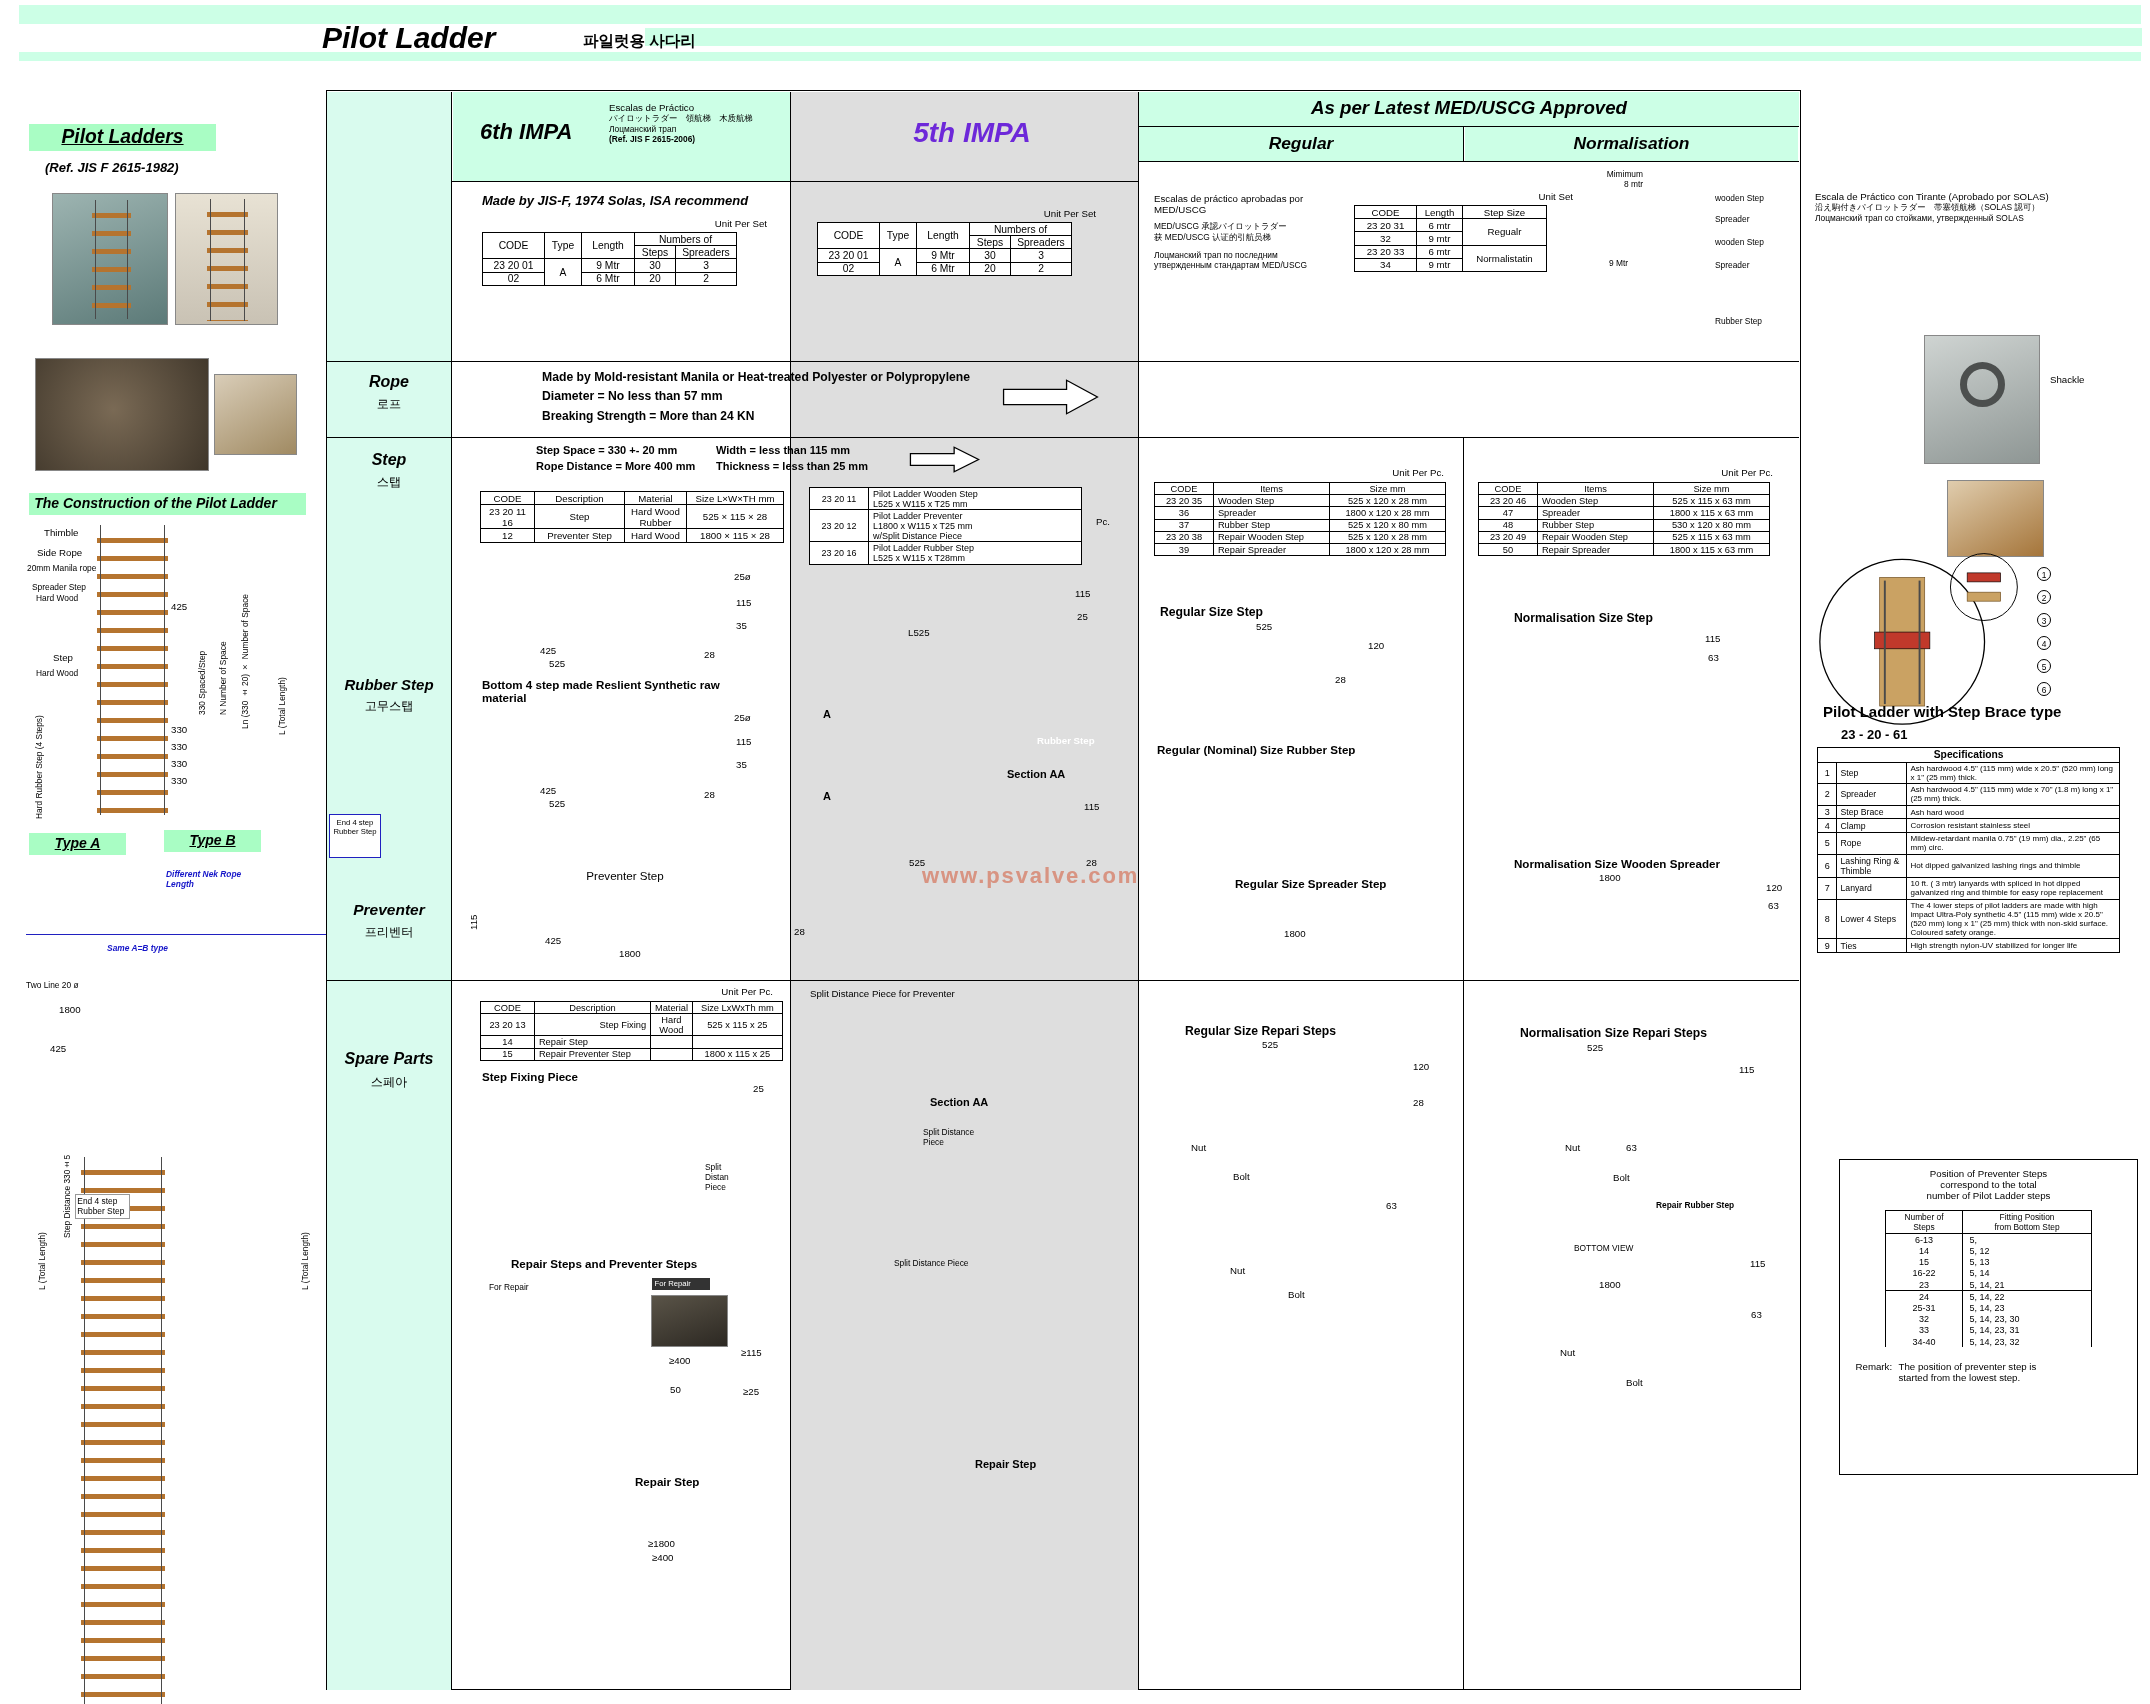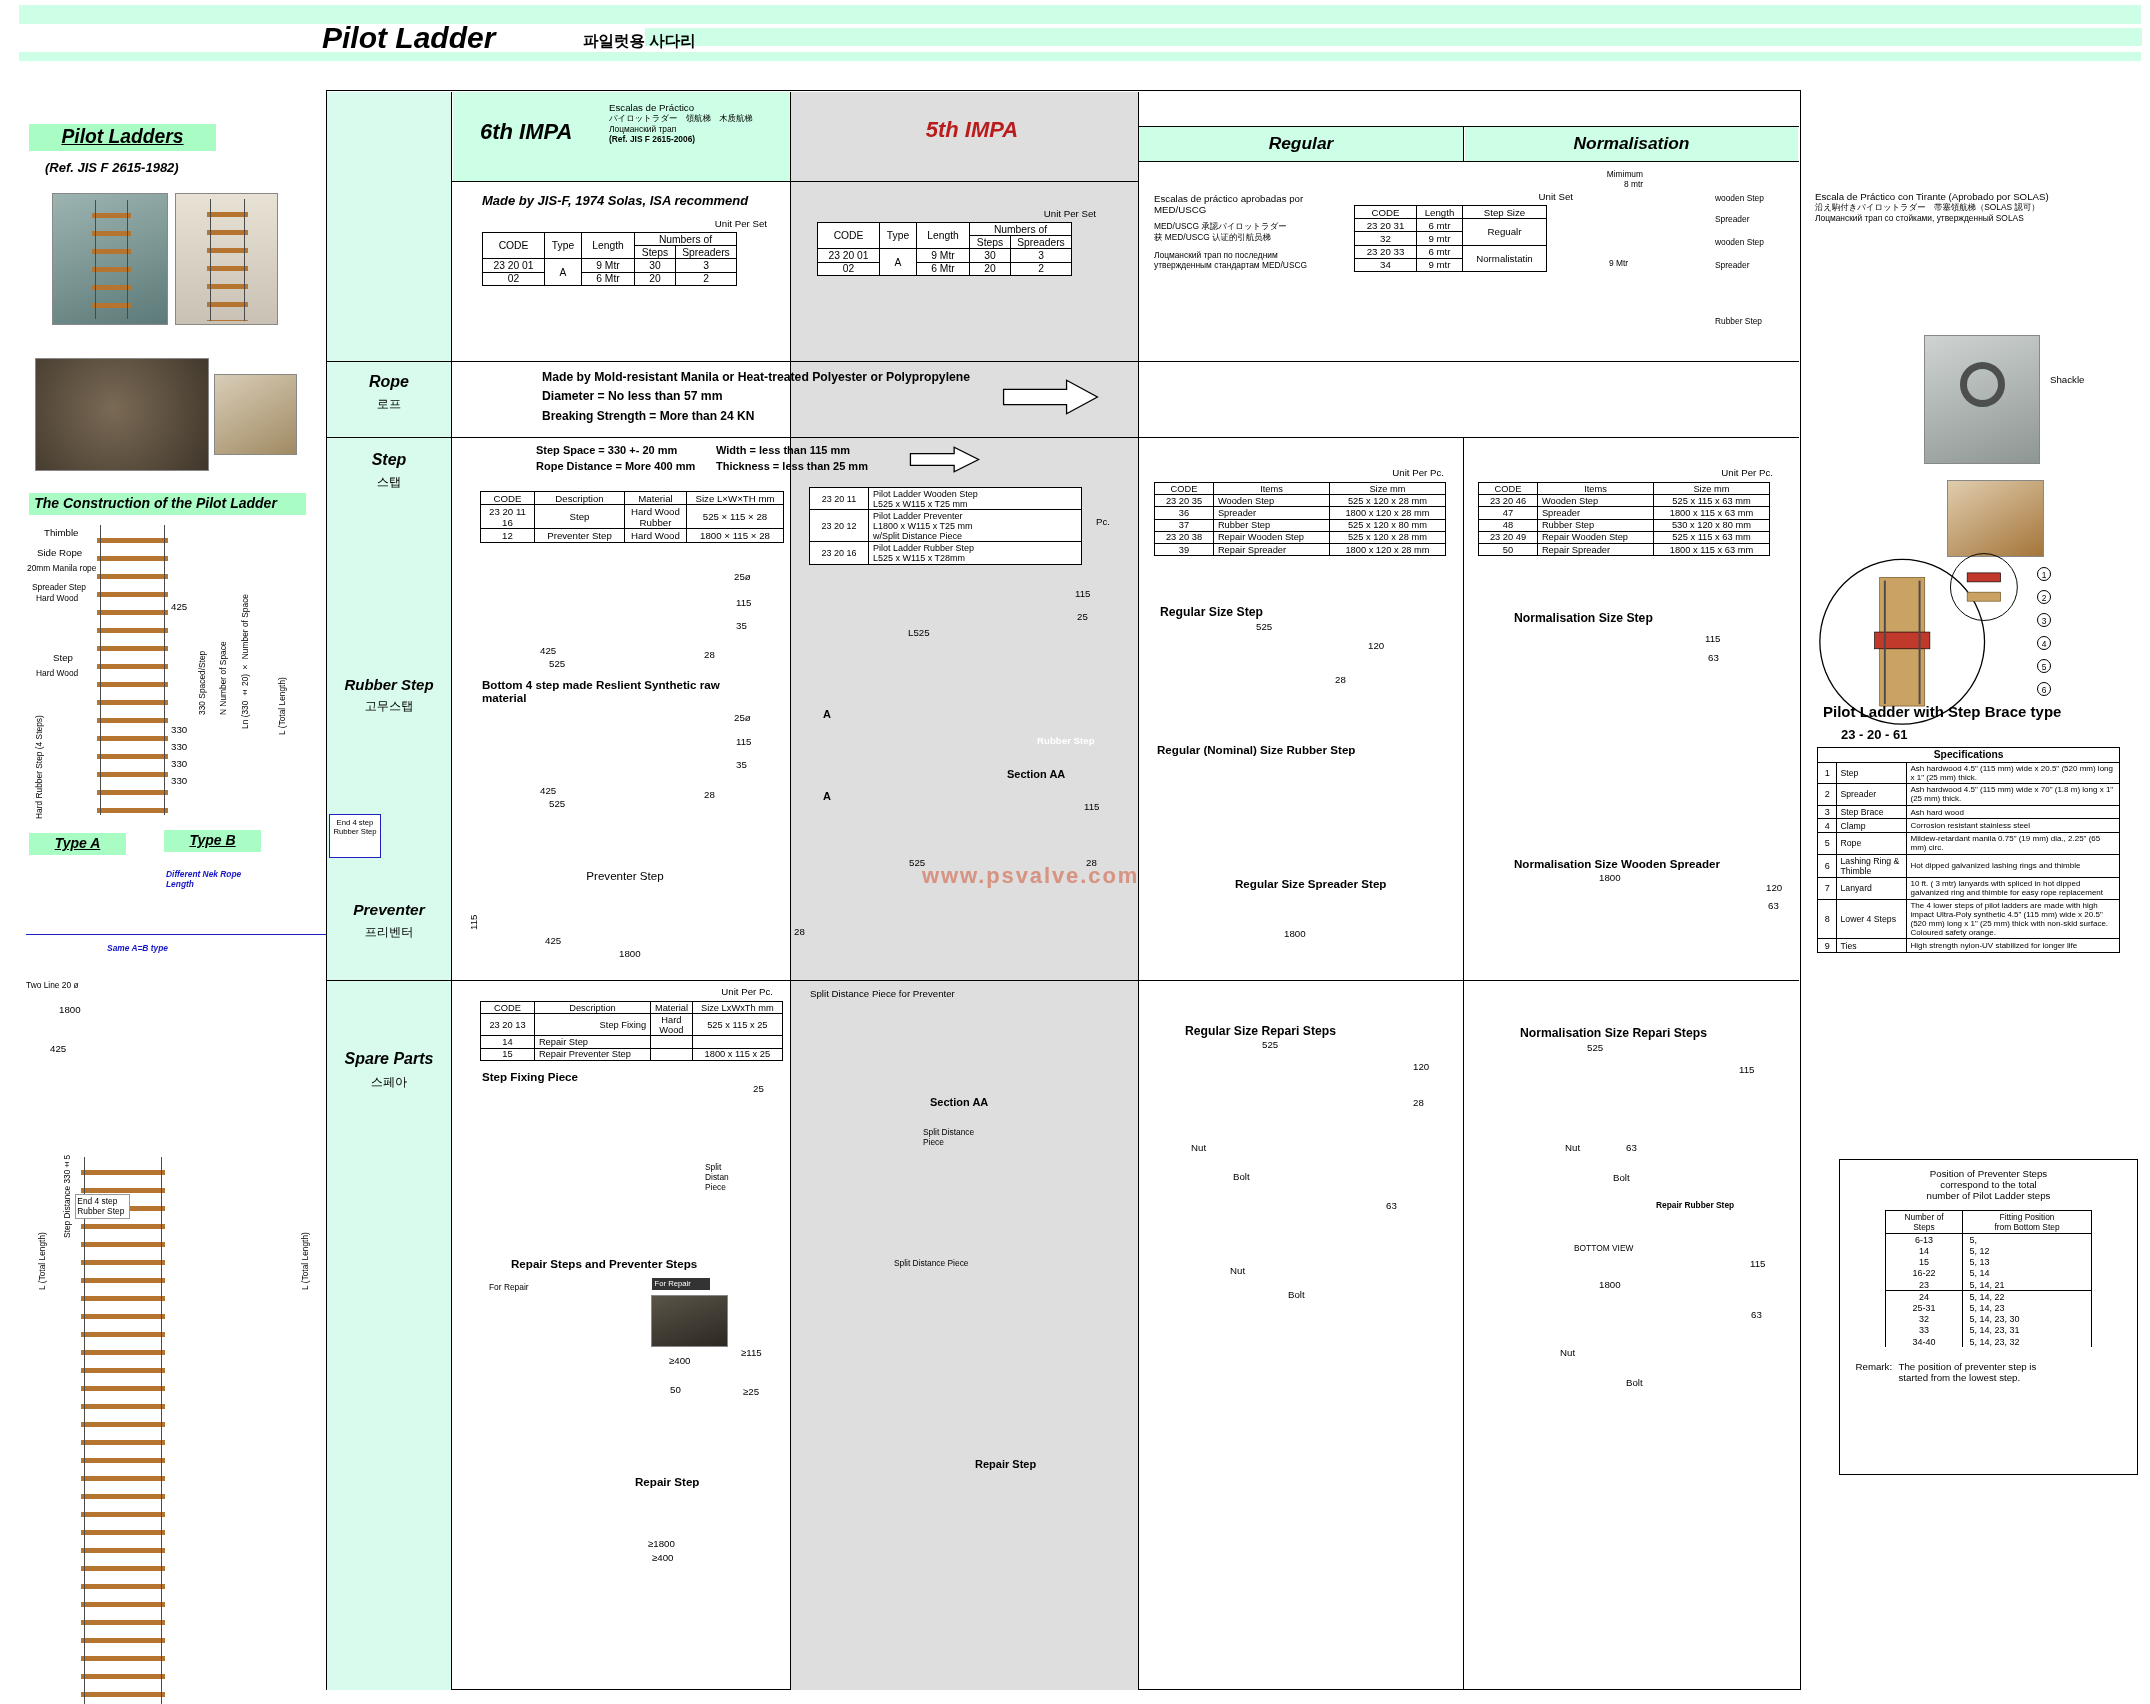--- a/index.html
+++ b/index.html
@@ -117,21 +117,22 @@
   <div class="abs hline" style="left:327px;top:980px;width:1472px"></div>
 
   <div class="abs band" style="left:453px;top:92px;width:337px;height:89px"></div>
   <div class="abs bi" style="left:480px;top:119px;font-size:22px">6th IMPA</div>
   <div class="abs" style="left:609px;top:102px;width:177px">
     <div class="sm">Escalas de Práctico</div>
     <div class="xs">パイロットラダー　領航梯　木质航梯</div>
     <div class="xs">Лоцманский трап</div>
     <div class="xs b">(Ref. JIS F 2615-2006)</div>
   </div>
-  <div class="abs bi ctr" style="left:790px;top:117px;width:364px;font-size:22px;color:#b91c1c">5th IMPA</div>
+  <div class="abs bi ctr" style="left:790px;top:117px;width:364px;font-size:28px;color:#6d28d9">5th IMPA</div>
+  <div class="abs band bi ctr" style="left:1139px;top:92px;width:660px;height:34px;font-size:18.7px;line-height:32px">As per Latest MED/USCG Approved</div>
   <div class="abs band bi ctr" style="left:1139px;top:127px;width:324px;height:34px;font-size:17.4px;line-height:32px">Regular</div>
   <div class="abs band bi ctr" style="left:1465px;top:127px;width:333px;height:34px;font-size:17.4px;line-height:32px">Normalisation</div>
 
 
   <div class="abs bi ctr" style="left:327px;top:373px;width:124px;font-size:16px">Rope</div>
   <div class="abs ctr" style="left:327px;top:396px;width:124px;font-size:12.2px">로프</div>
   <div class="abs bi ctr" style="left:327px;top:451px;width:124px;font-size:16px">Step</div>
   <div class="abs ctr" style="left:327px;top:474px;width:124px;font-size:12.2px">스탭</div>
   <div class="abs bi ctr" style="left:327px;top:676px;width:124px;font-size:15px">Rubber Step</div>
   <div class="abs ctr" style="left:327px;top:698px;width:124px;font-size:12.2px">고무스탭</div>

